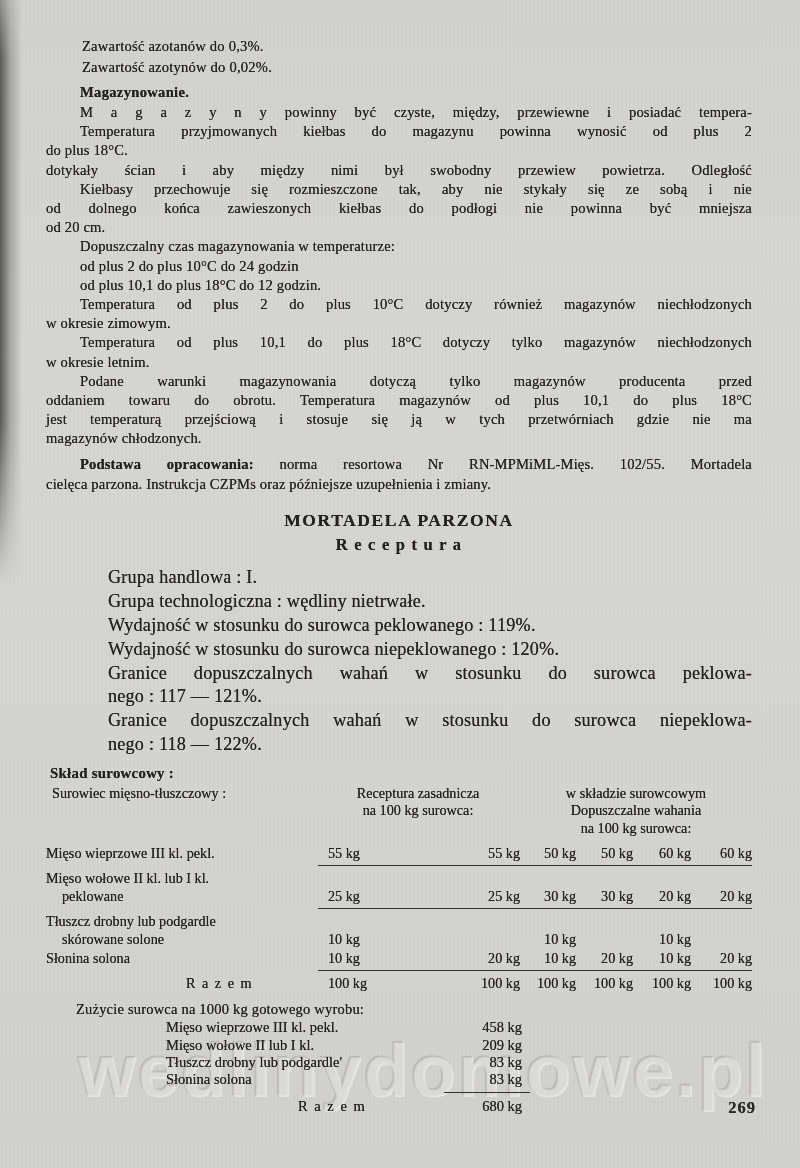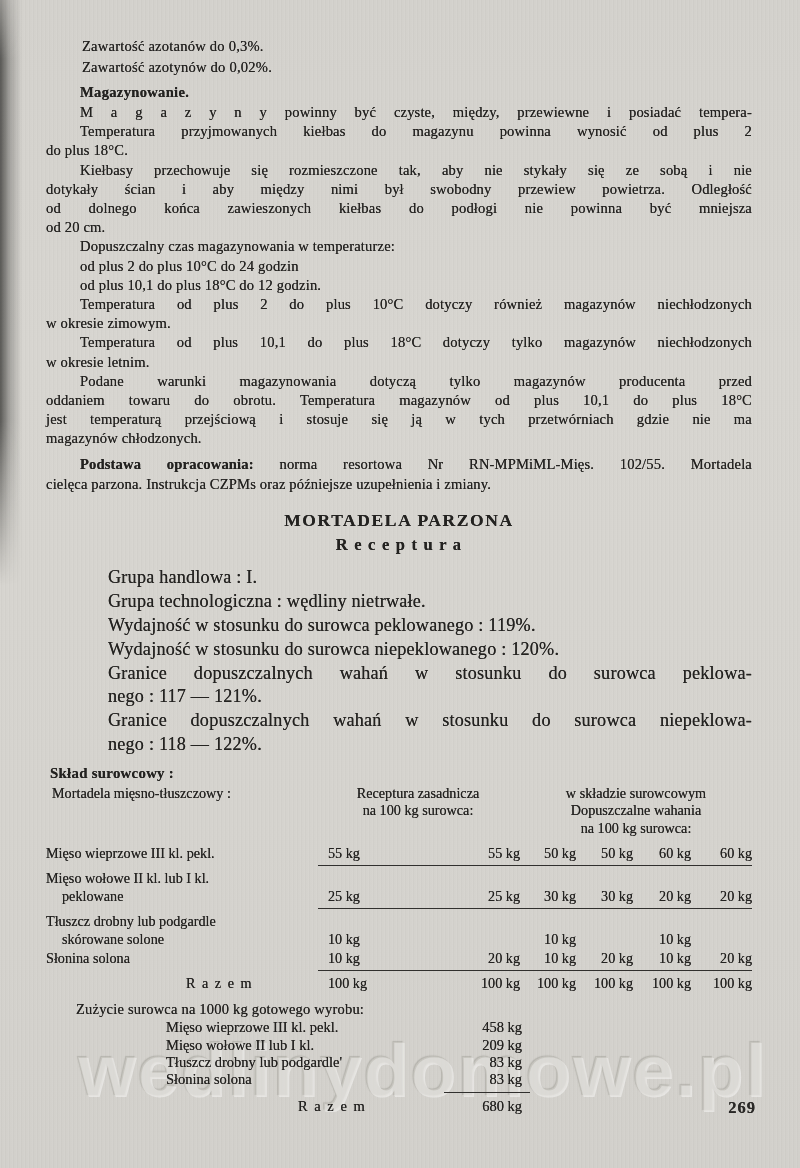--- a/index.html
+++ b/index.html
@@ -92,22 +92,22 @@
       <div class="ln">Zawartość azotanów do 0,3%.</div>
       <div class="ln">Zawartość azotynów do 0,02%.</div>
     </div>
 
     <div class="sec-heading">Magazynowanie.</div>
 
     <div>
       <div class="bl i j">M a g a z y n y powinny być czyste, między, przewiewne i posiadać tempera-</div>
       <div class="bl i j">Temperatura przyjmowanych kiełbas do magazynu powinna wynosić od plus 2</div>
       <div class="bl">do plus 18°C.</div>
+      <div class="bl j">dotykały ścian i aby między nimi był swobodny przewiew powietrza. Odległość</div>
       <div class="bl i j">Kiełbasy przechowuje się rozmieszczone tak, aby nie stykały się ze sobą i nie</div>
-      <div class="bl j">dotykały ścian i aby między nimi był swobodny przewiew powietrza. Odległość</div>
       <div class="bl j">od dolnego końca zawieszonych kiełbas do podłogi nie powinna być mniejsza</div>
       <div class="bl">od 20 cm.</div>
       <div class="bl i">Dopuszczalny czas magazynowania w temperaturze:</div>
       <div class="bl i">od plus 2 do plus 10°C do 24 godzin</div>
       <div class="bl i">od plus 10,1 do plus 18°C do 12 godzin.</div>
       <div class="bl i j">Temperatura od plus 2 do plus 10°C dotyczy również magazynów niechłodzonych</div>
       <div class="bl">w okresie zimowym.</div>
       <div class="bl i j">Temperatura od plus 10,1 do plus 18°C dotyczy tylko magazynów niechłodzonych</div>
       <div class="bl">w okresie letnim.</div>
       <div class="bl i j">Podane warunki magazynowania dotyczą tylko magazynów producenta przed</div>
@@ -134,21 +134,21 @@
       <div class="rl j">Granice dopuszczalnych wahań w stosunku do surowca peklowa-</div>
       <div class="rl">nego : 117 — 121%.</div>
       <div class="rl j">Granice dopuszczalnych wahań w stosunku do surowca niepeklowa-</div>
       <div class="rl">nego : 118 — 122%.</div>
     </div>
 
     <div class="sklad-heading">Skład surowcowy :</div>
 
     <div class="tbl">
       <div class="thead">
-        <div class="lab">Mortadela mięsno-tłuszczowy :</div>
+        <div class="lab">Surowiec mięsno-tłuszczowy :</div>
         <div class="hgroup">
           <div>Receptura zasadnicza</div>
           <div>na 100 kg surowca:</div>
         </div>
         <div class="hgroup">
           <div>w składzie surowcowym</div>
           <div>Dopuszczalne wahania</div>
           <div>na 100 kg surowca:</div>
         </div>
       </div>

